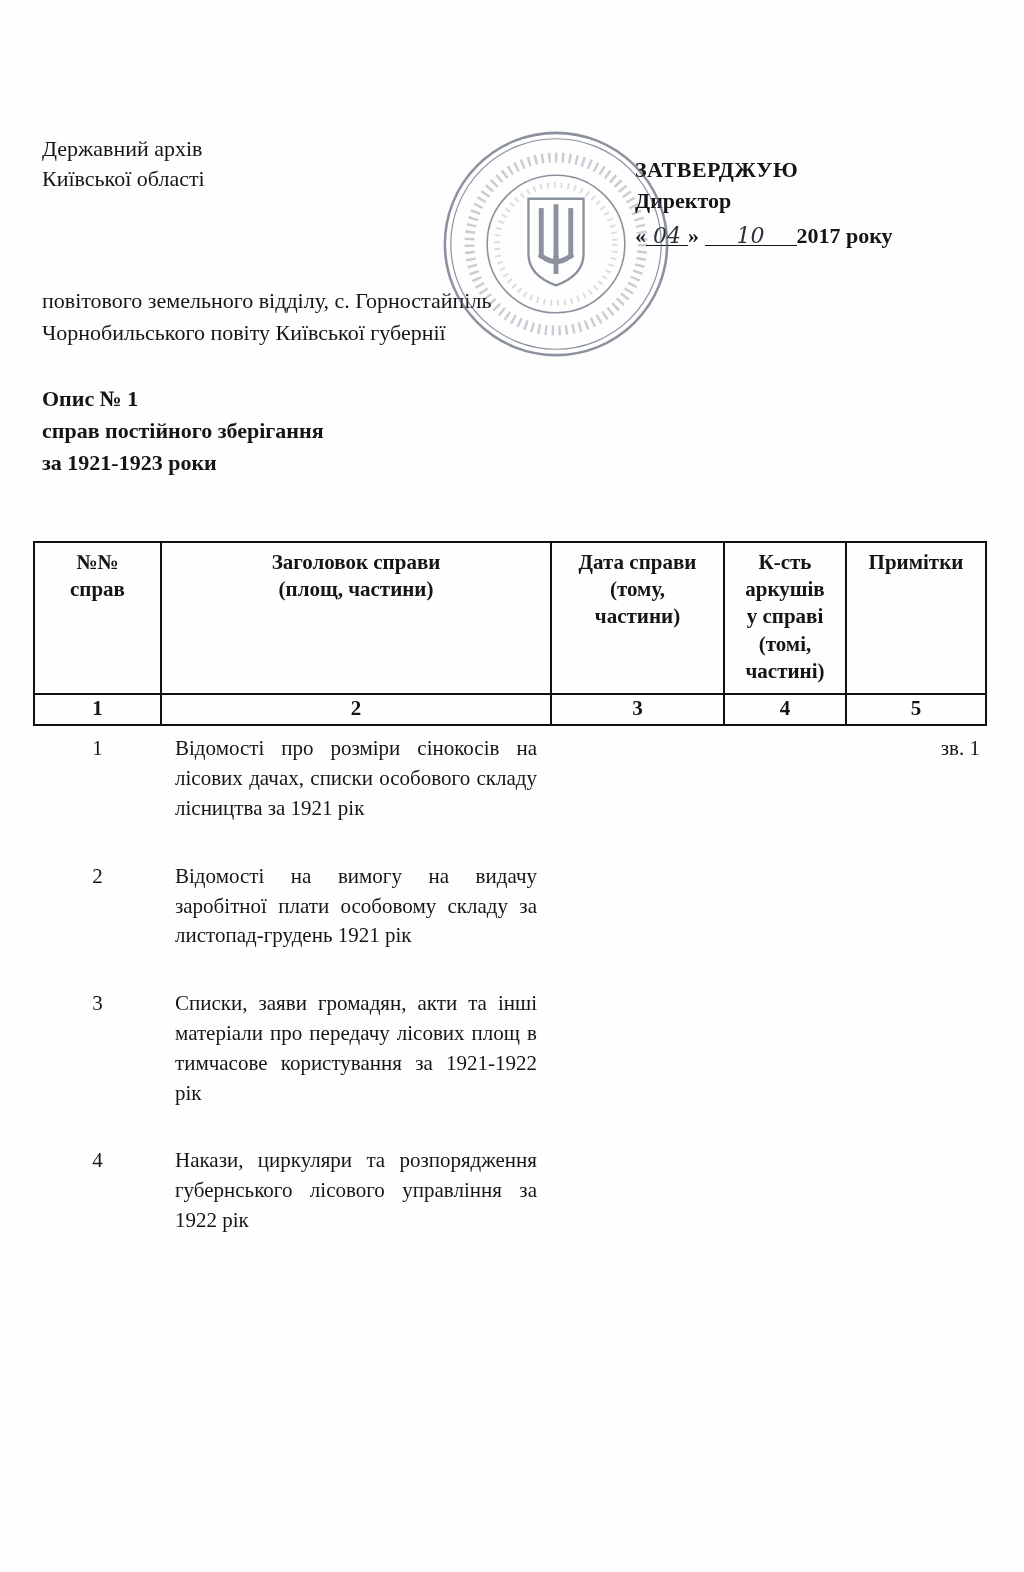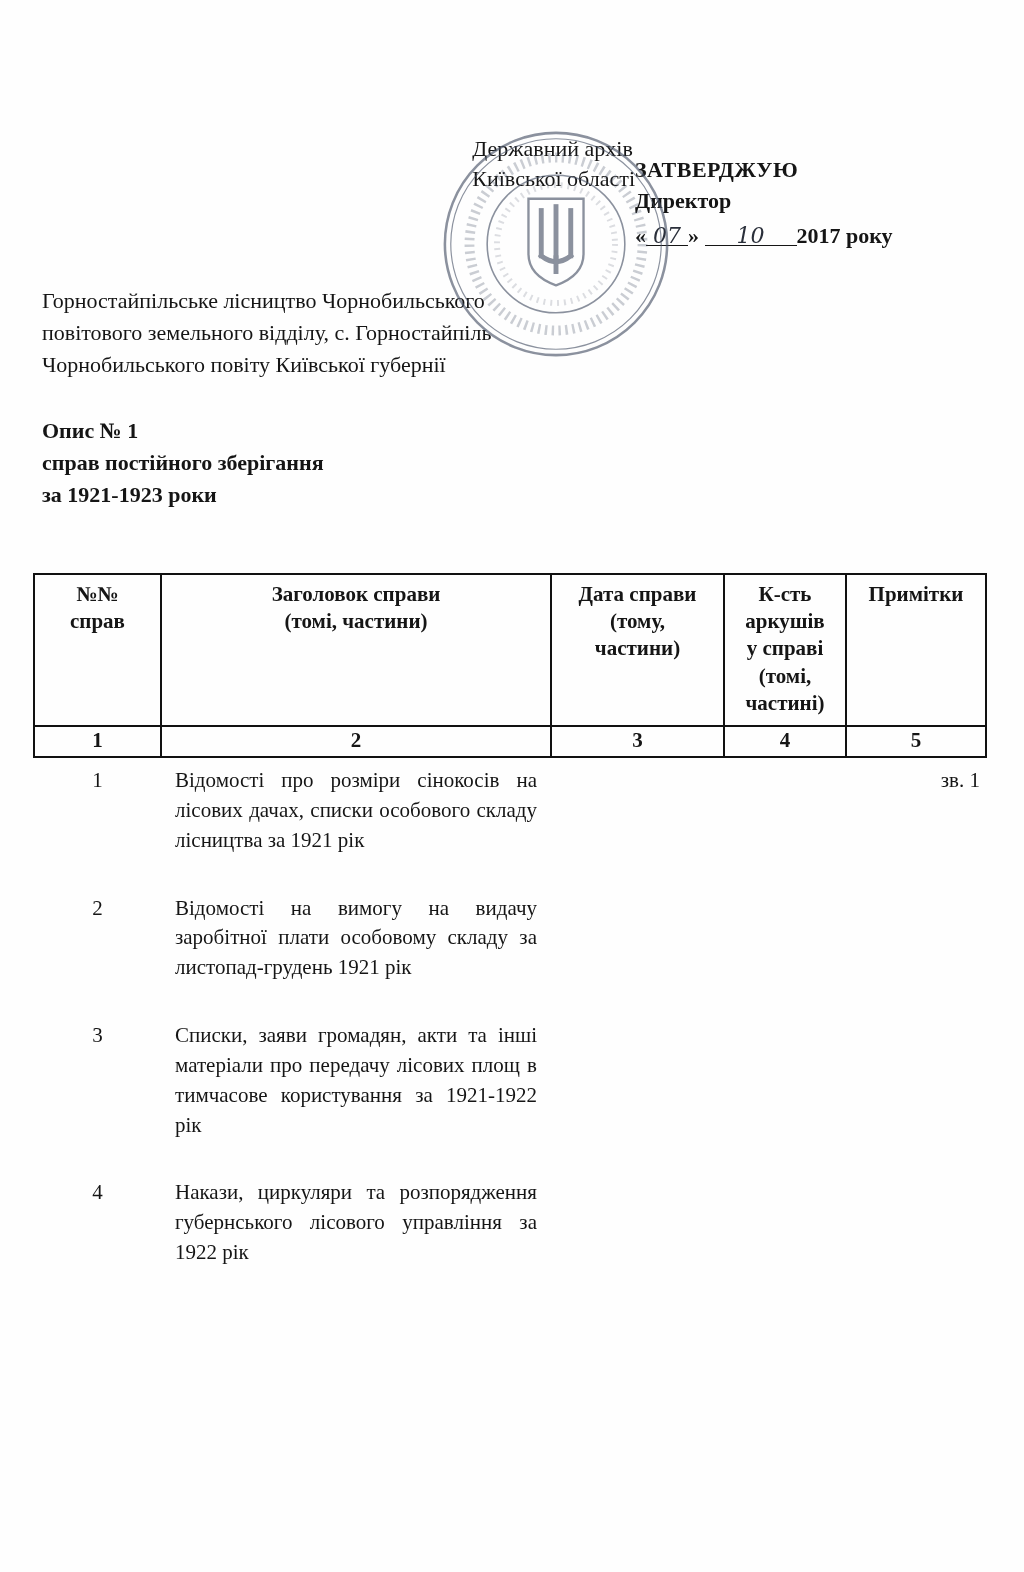--- a/index.html
+++ b/index.html
@@ -7,21 +7,21 @@
   body {
     width:1024px; height:1572px;
     font-family:"Liberation Serif", serif;
     color:#151515;
     position:relative;
     overflow:hidden;
   }
   .page { position:relative; width:1024px; height:1572px; background:#fefefe; }
 
   
-  .top-row { display:flex; justify-content:flex-end; padding:134px 44px 0 42px; }
+  .top-row { display:flex; justify-content:space-between; padding:134px 44px 0 42px; }
   .archive-block { font-size:22px; line-height:1.35; font-weight:400; }
   .approve-block { width:345px; font-size:22px; font-weight:bold; line-height:1.4; position:relative;margin-top:21px; }
   .approve-title { letter-spacing:0.5px; }
   .sign-row { position:relative; height:34px; margin-top:2px; white-space:nowrap; }
   .sign-name { position:absolute; left:88px; top:4px; }
   .signature-svg { position:absolute; left:-12px; top:-8px; }
   .date-row { margin-top:4px; white-space:nowrap; }
   .hand { font-style:italic; font-family:"DejaVu Serif", serif; font-weight:400; color:#2a2f3a; }
   .blank { display:inline-block; border-bottom:1.5px solid #151515; text-align:center; line-height:0.9; }
   .blank.day { min-width:42px; }
@@ -74,21 +74,21 @@
   <div class="top-row">
     <div class="archive-block">
       <div>Державний архів</div>
       <div>Київської області</div>
     </div>
 
     <div class="approve-block">
       <div class="approve-title">ЗАТВЕРДЖУЮ</div>
       <div>Директор</div>
       <div class="date-row">
-        <span>«</span><span class="blank day hand">07</span><span>»</span>
+        <span>«</span><span class="blank day hand">04</span><span>»</span>
         <span class="blank month hand">10</span><span>2017 року</span>
       </div>
     </div>
   </div>
 
   <svg class="seal" viewBox="-120 -120 240 240">
     <g stroke="#4a5468" fill="none" opacity="0.75">
       <circle cx="0" cy="0" r="113" stroke-width="2.6"></circle>
       <circle cx="0" cy="0" r="107" stroke-width="1.2"></circle>
       <circle cx="0" cy="0" r="70" stroke-width="1.6"></circle>
@@ -102,21 +102,20 @@
         <path d="M -15,-34 v 46"></path>
         <path d="M 0,-38 v 52"></path>
         <path d="M 15,-34 v 46"></path>
         <path d="M -15,12 q 15,12 30,0"></path>
         <path d="M 0,14 v 14"></path>
       </g>
     </g>
   </svg>
 
   <div class="org-block">
-    <div>Горностайпільське лісництво Чорнобильського</div>
     <div>повітового земельного відділу, с. Горностайпіль</div>
     <div>Чорнобильського повіту Київської губернії</div>
   </div>
 
   <div class="fond-block">
     <div>Опис № 1</div>
     <div>справ постійного зберігання</div>
     <div>за 1921-1923 роки</div>
   </div>
 
@@ -126,21 +125,21 @@
         <col class="c2">
         <col class="c3">
         <col class="c4">
         <col class="c5">
     </colgroup>
     <thead>
       <tr>
         <th>№№
 справ</th>
         <th>Заголовок справи
-(томі, частини)</th>
+(площ, частини)</th>
         <th>Дата справи
 (тому,
 частини)</th>
         <th>К-сть
 аркушів
 у справі
 (томі,
 частині)</th>
         <th>Примітки</th>
       </tr>

